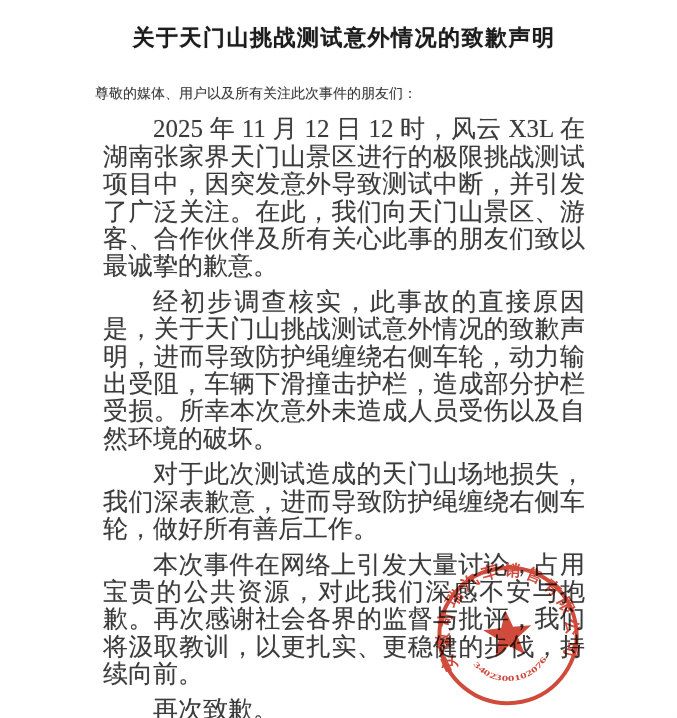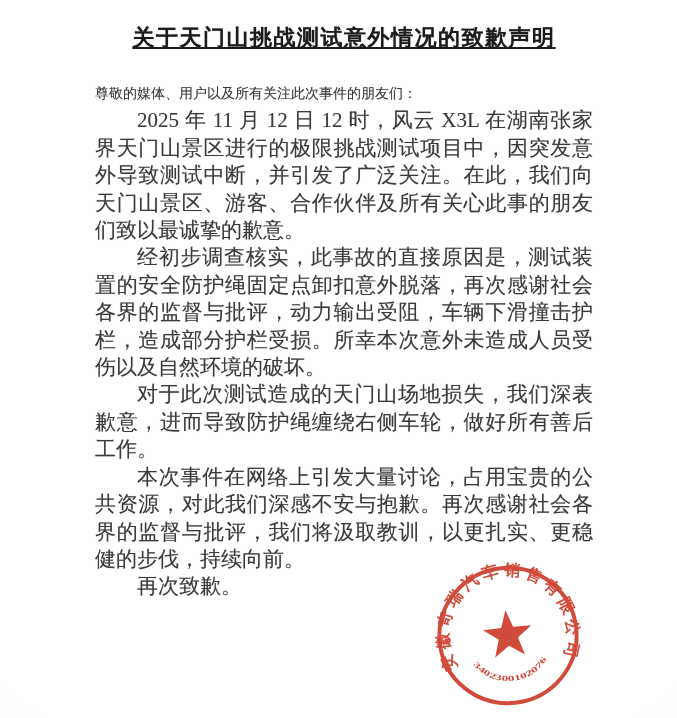--- a/index.html
+++ b/index.html
@@ -21,33 +21,32 @@
     padding: 23px 84px 0 95px;
   }
   .doc-title {
     font-size: 22px;
     font-weight: bold;
     text-align: center;
     color: #1c1c1c;
     letter-spacing: 1.5px;
     margin: 0 0 27px 0;
     text-shadow: 0 0 1px rgba(40,40,40,0.55);
-    text-decoration: underline;
   }
   .salutation {
     font-size: 14px;
     line-height: 27.4px;
     margin: 0;
     text-align: justify;
     text-shadow: 0 0 1px rgba(80,80,80,0.4);
   }
   .para {
-    font-size: 21px;
+    font-size: 25px;
     line-height: 27.4px;
-    margin: 0;
+    margin: 8px;
     text-align: justify;
     text-indent: 2em;
     color: #3b3b3b;
     text-shadow: 0 0 1px rgba(80,80,80,0.4);
   }
   .seal {
     position: absolute;
     left: 434px;
     top: 562px;
     width: 148px;
@@ -75,21 +74,21 @@
 <body>
 
 <div class="page">
 
   <h1 class="doc-title">关于天门山挑战测试意外情况的致歉声明</h1>
 
   <p class="salutation">尊敬的媒体、用户以及所有关注此次事件的朋友们：</p>
 
   <div>
       <p class="para">2025 年 11 月 12 日 12 时，风云 X3L 在湖南张家界天门山景区进行的极限挑战测试项目中，因突发意外导致测试中断，并引发了广泛关注。在此，我们向天门山景区、游客、合作伙伴及所有关心此事的朋友们致以最诚挚的歉意。</p>
-      <p class="para">经初步调查核实，此事故的直接原因是，测试装置的安全防护绳固定点卸扣意外脱落，再次感谢社会各界的监督与批评，动力输出受阻，车辆下滑撞击护栏，造成部分护栏受损。所幸本次意外未造成人员受伤以及自然环境的破坏。</p>
+      <p class="para">经初步调查核实，此事故的直接原因是，关于天门山挑战测试意外情况的致歉声明，进而导致防护绳缠绕右侧车轮，动力输出受阻，车辆下滑撞击护栏，造成部分护栏受损。所幸本次意外未造成人员受伤以及自然环境的破坏。</p>
       <p class="para">对于此次测试造成的天门山场地损失，我们深表歉意，进而导致防护绳缠绕右侧车轮，做好所有善后工作。</p>
       <p class="para">本次事件在网络上引发大量讨论，占用宝贵的公共资源，对此我们深感不安与抱歉。再次感谢社会各界的监督与批评，我们将汲取教训，以更扎实、更稳健的步伐，持续向前。</p>
       <p class="para">再次致歉。</p>
     </div>
 
 </div>
 
 <svg class="seal" viewBox="0 0 150 150" aria-hidden="true">
   <ellipse class="rim" cx="75" cy="75" rx="70" ry="69"></ellipse>
   <defs>

